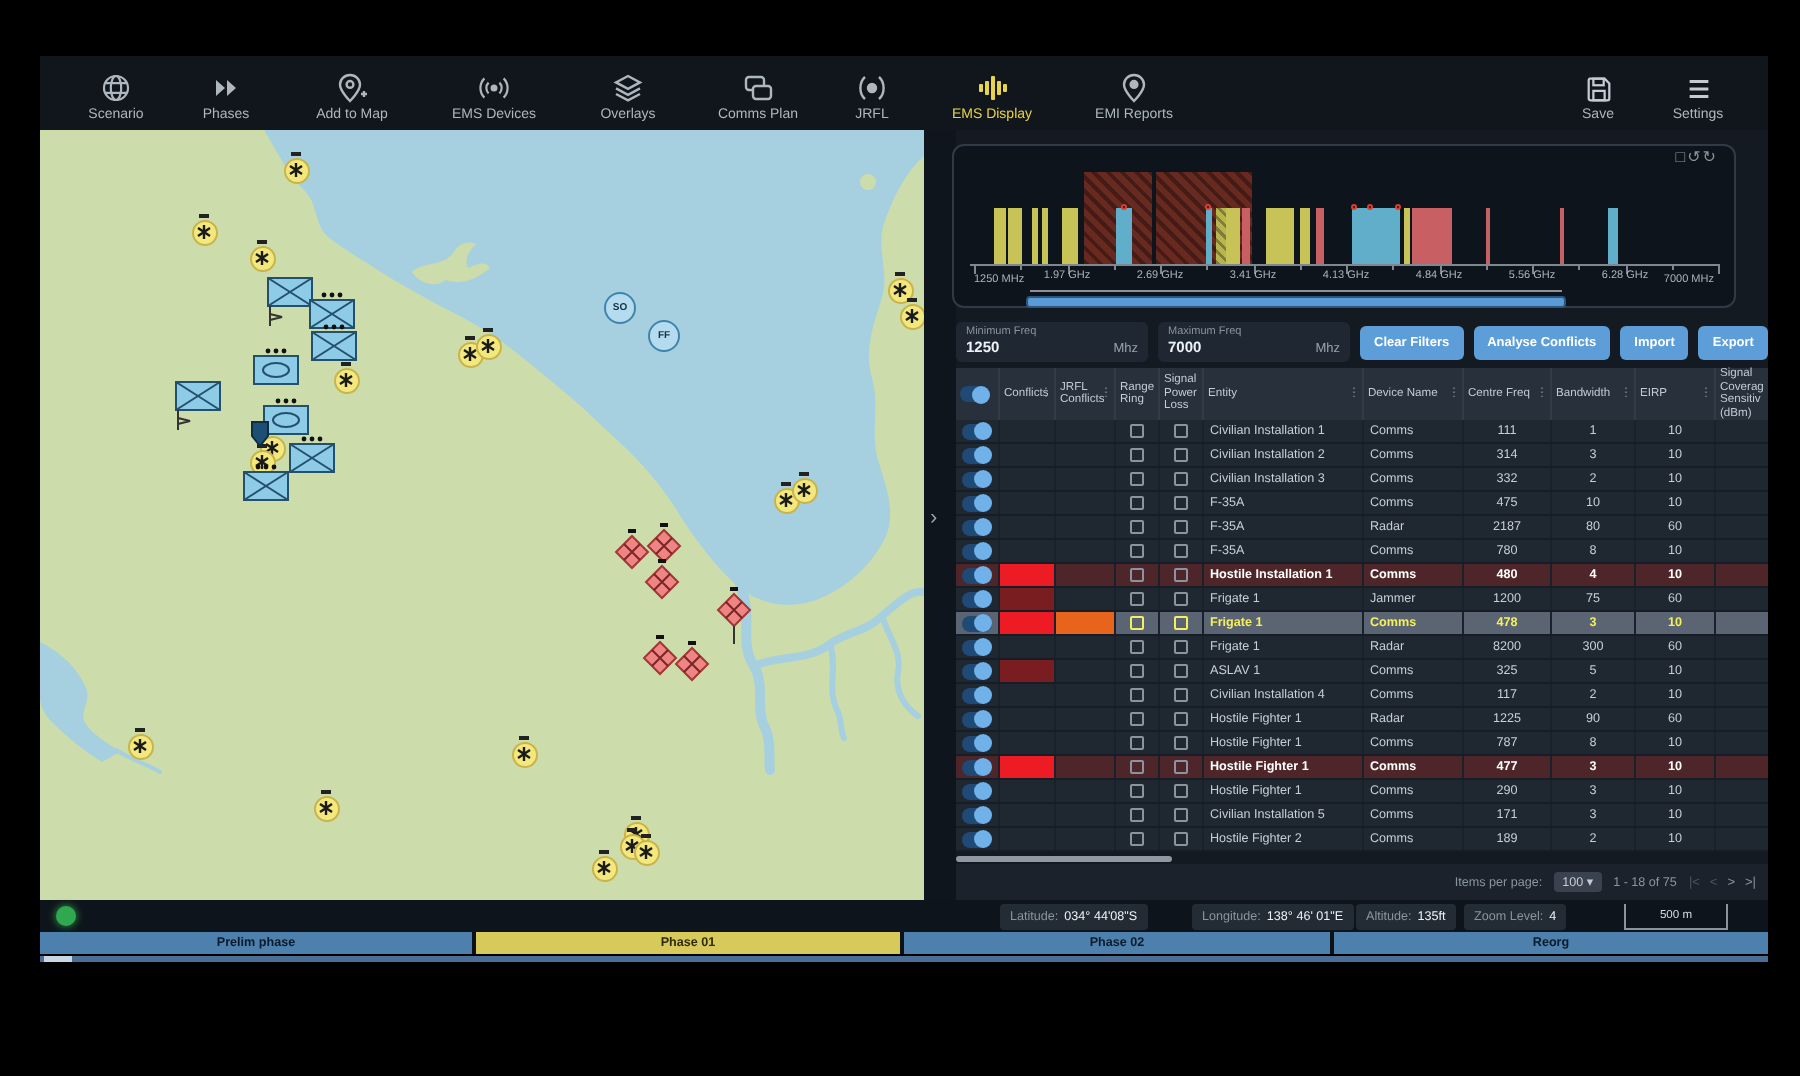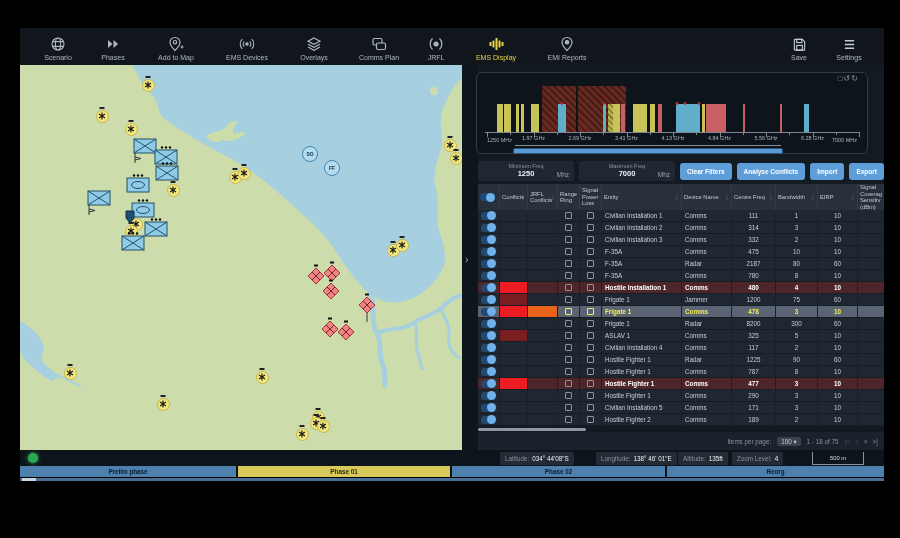--- a/index.html
+++ b/index.html
@@ -42,21 +42,21 @@
   .axis{position:absolute;left:8px;right:8px;top:59px;height:1px;background:#7f8791;}
   .tick{position:absolute;top:59px;width:1px;background:#7f8791;}
   .tick.major{height:5px;}
   .tick.minor{height:3px;}
   .ticklabel{position:absolute;top:62px;font-size:5.5px;color:#aab3bc;transform:translateX(-50%);white-space:nowrap;}
   .ticklabel.end{transform:none;top:64px;}
   .rtrack{position:absolute;left:38px;width:266px;top:72px;height:1px;background:#8a9199;}
   .rbar{position:absolute;left:36px;width:270px;top:75px;height:6px;background:#5b9bd5;border:1px solid #2a567f;border-radius:2px;cursor:pointer;}
 
   .filterrow{position:absolute;left:0;top:95px;width:406px;height:22px;display:flex;gap:5px;align-items:center;}
-  .freqbox{position:relative;width:97px;height:20px;background:#1e2732;border-radius:3px;padding:2px 5px 0 5px;text-align:center;}
+  .freqbox{position:relative;width:97px;height:20px;background:#1e2732;border-radius:3px;padding:2px 5px 0 5px;}
   .freqbox .flabel{font-size:5.5px;color:#8a949e;line-height:6px;}
   .freqbox .fval{font-size:7.5px;color:#eef2f6;font-weight:bold;line-height:9px;}
   .freqbox .funit{position:absolute;right:5px;bottom:3px;font-size:6.5px;color:#9aa4ae;}
   .btn{height:17px;background:#5d9ed9;border-radius:3px;color:#fff;font-size:6.5px;font-weight:bold;display:flex;align-items:center;justify-content:center;padding:0 7px;cursor:pointer;white-space:nowrap;}
 
   .thead{position:absolute;left:0;top:119px;width:406px;height:26px;background:#27303b;display:flex;}
   .th{border-right:1px solid #323c47;color:#c3cbd4;font-size:5.8px;line-height:6.5px;display:flex;align-items:center;padding:1px 2px;position:relative;}
   .th .sort{position:absolute;right:1px;top:50%;transform:translateY(-50%);color:#8a939d;font-size:6px;}
   .tbody{position:absolute;left:0;top:145px;width:406px;}
   .trow{display:flex;height:12px;background:#1f2731;border-bottom:1px solid #161d26;cursor:pointer;}

